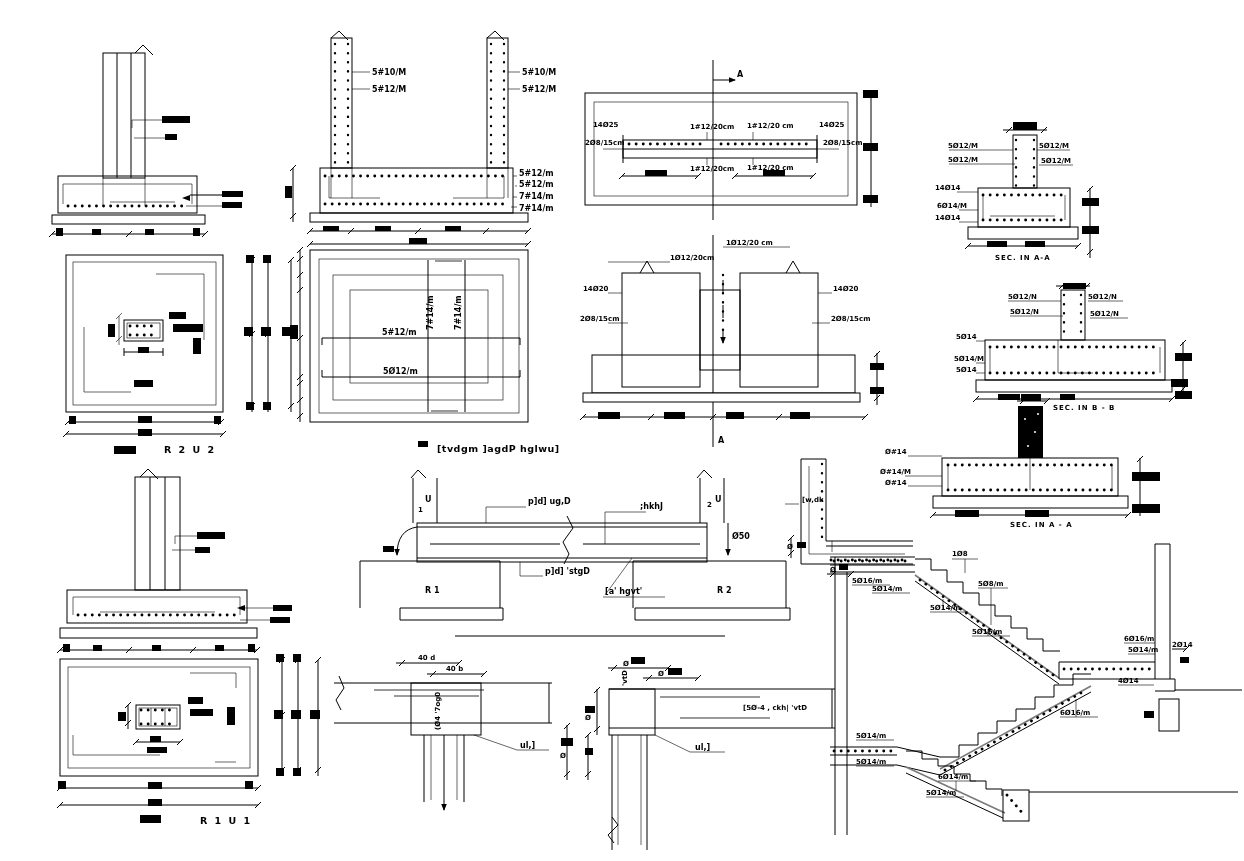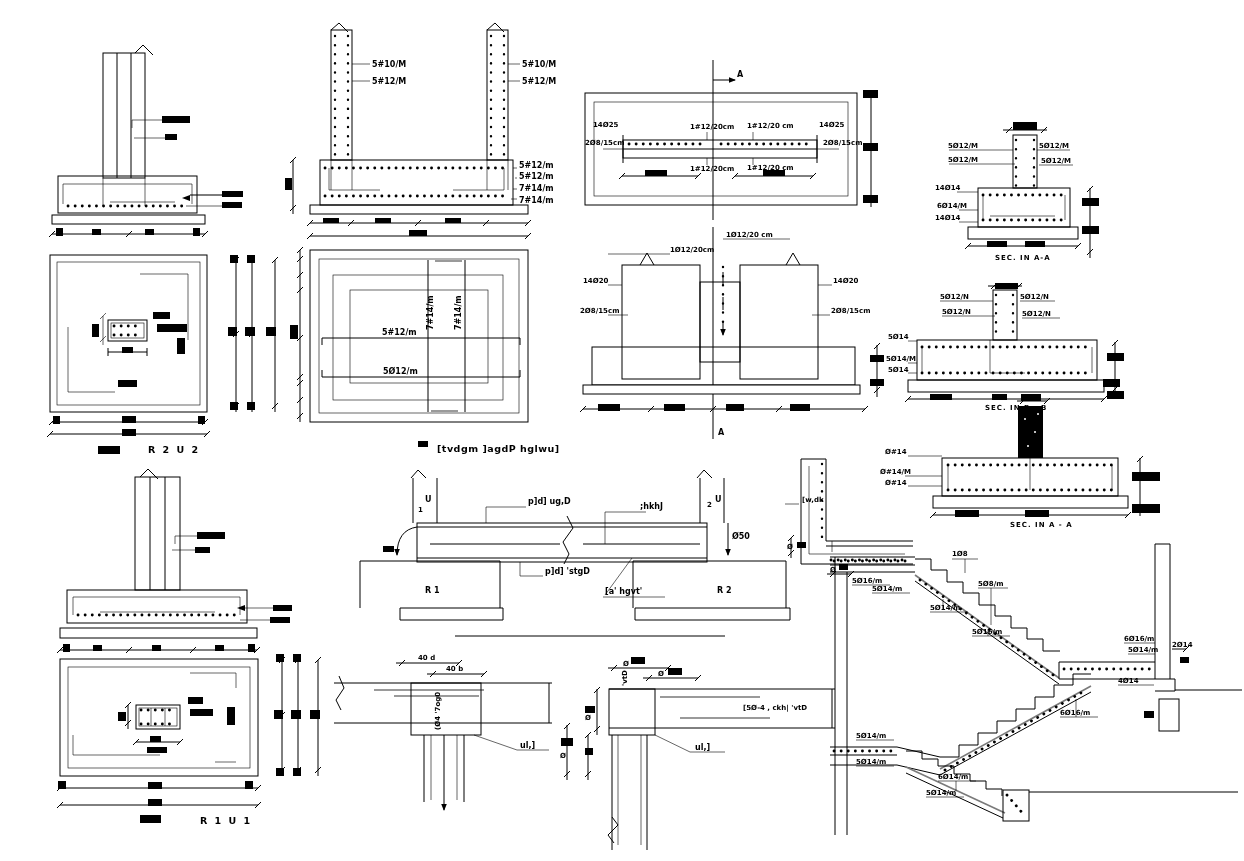--- a/index.html
+++ b/index.html
@@ -77,21 +77,21 @@
     <path class="thin" marker-start="url(#arr)" d="M150 157 H182" transform="rotate(180 166 157)"></path>
     <line class="thin" x1="150" y1="157" x2="182" y2="157"></line>
     <line class="thin" x1="146" y1="168" x2="182" y2="168"></line>
     <path d="M150 157 l-8 3 l8 3z" fill="#000"></path>
     <rect class="blob" x="182" y="153" width="21" height="6"></rect>
     <rect class="blob" x="182" y="164" width="20" height="6"></rect>
   </g>
 </svg>
 </div>
 
-<div class="d" style="left:40px;top:252px">
+<div class="d" style="left:56px;top:252px">
 <svg width="265" height="210">
   <g>
     <rect class="s" x="10" y="3" width="157" height="157"></rect>
     <rect class="thin" x="17" y="10" width="143" height="143"></rect>
     <path class="thin" d="M100 22 H148 V88 M75 140 H28 V75"></path>
     <rect class="s" x="68" y="68" width="39" height="21"></rect>
     <rect class="thin" x="71" y="71" width="33" height="15"></rect>
     <path class="dots" d="M74 74 H101 M74 83 H101"></path>
     <path class="thin" d="M63 64 V93 M60 67 l6 -6 M60 90 l6 -6"></path>
     <rect class="blob" x="52" y="72" width="7" height="13"></rect>
@@ -119,21 +119,21 @@
             <rect class="blob" x="207" y="150" width="8" height="8"></rect>
       <rect class="blob" x="188" y="75" width="9" height="9"></rect>
             <rect class="blob" x="205" y="75" width="10" height="9"></rect>
       <rect class="blob" x="226" y="75" width="10" height="9"></rect>
     </g>
   </g>
   <text class="cap" x="108" y="201">R 2  U 2</text>
 </svg>
 </div>
 
-<div class="d" style="left:285px;top:18px">
+<div class="d" style="left:285px;top:26px">
 <svg width="300" height="230">
   <g>
     <path class="s" d="M46 12 l8 -7 l9 9 M202 12 l8 -7 l9 9"></path>
     <rect class="s" x="46" y="12" width="21" height="130" fill="#fff"></rect>
     <rect class="s" x="202" y="12" width="21" height="130" fill="#fff"></rect>
     <path class="dotsv" d="M50 18 V138 M63 18 V138 M206 18 V138 M219 18 V138"></path>
     <rect class="s" x="35" y="142" width="193" height="45"></rect>
     <path class="dots" d="M40 150 H223 M40 178 H223"></path>
     <path class="thin" d="M44 150 V172 H95 M219 150 V172 H168 M46 142 V172 M67 142 V172 M202 142 V172 M223 142 V172"></path>
     <rect class="s" x="25" y="187" width="218" height="9"></rect>
@@ -209,21 +209,21 @@
   <text class="t7" x="234" y="72">14Ø25</text>
   <text class="t7" x="0" y="90">2Ø8/15cm</text>
   <text class="t7" x="238" y="90">2Ø8/15cm</text>
   <text class="t7" x="105" y="74">1#12/20cm</text>
   <text class="t7" x="162" y="73">1#12/20 cm</text>
   <text class="t7" x="105" y="116">1#12/20cm</text>
   <text class="t7" x="162" y="115">1#12/20 cm</text>
 </svg>
 </div>
 
-<div class="d" style="left:580px;top:227px">
+<div class="d" style="left:580px;top:235px">
 <svg width="310" height="212">
   <g>
     <line class="s" x1="133" y1="0" x2="133" y2="212"></line>
     <rect class="s" x="42" y="38" width="78" height="114" fill="url(#mesh)"></rect>
     <rect class="s" x="160" y="38" width="78" height="114" fill="url(#mesh)"></rect>
     <rect class="s" x="120" y="55" width="40" height="80" fill="url(#mesh)"></rect>
     <path class="s" d="M60 38 l7 -12 l7 12 M206 38 l7 -12 l7 12"></path>
     <path class="dotsv" d="M143 40 V110"></path>
     <path class="s" marker-end="url(#arr)" d="M143 45 V58 M143 70 V83 M143 95 V108"></path>
     <rect class="s" x="12" y="120" width="263" height="38" fill="url(#vl12)"></rect>
@@ -277,21 +277,21 @@
   <text class="t7" x="13" y="64">5Ø12/M</text>
   <text class="t7" x="0" y="92">14Ø14</text>
   <text class="t7" x="2" y="110">6Ø14/M</text>
   <text class="t7" x="0" y="122">14Ø14</text>
   <text class="t7" x="104" y="50">5Ø12/M</text>
   <text class="t7" x="106" y="65">5Ø12/M</text>
   <text class="t7" x="60" y="162" style="letter-spacing:1px">SEC. IN A-A</text>
 </svg>
 </div>
 
-<div class="d" style="left:880px;top:283px">
+<div class="d" style="left:948px;top:283px">
 <svg width="245" height="130">
   <g>
     <path class="s" d="M108 3 H142 M111 6 l6 -6 M136 6 l6 -6"></path>
     <rect class="blob" x="115" y="0" width="23" height="6"></rect>
     <rect class="s" x="113" y="7" width="24" height="50" fill="#fff"></rect>
     <path class="dotsv" d="M116 12 V55 M133 12 V55"></path>
     <rect class="s" x="37" y="57" width="180" height="40"></rect>
     <path class="dots" d="M42 64 H212 M42 90 H212"></path>
     <path class="thin" d="M42 64 V90 M212 64 V90 M110 57 V90 H145"></path>
     <rect class="s" x="28" y="97" width="196" height="12" fill="url(#spk)"></rect>

